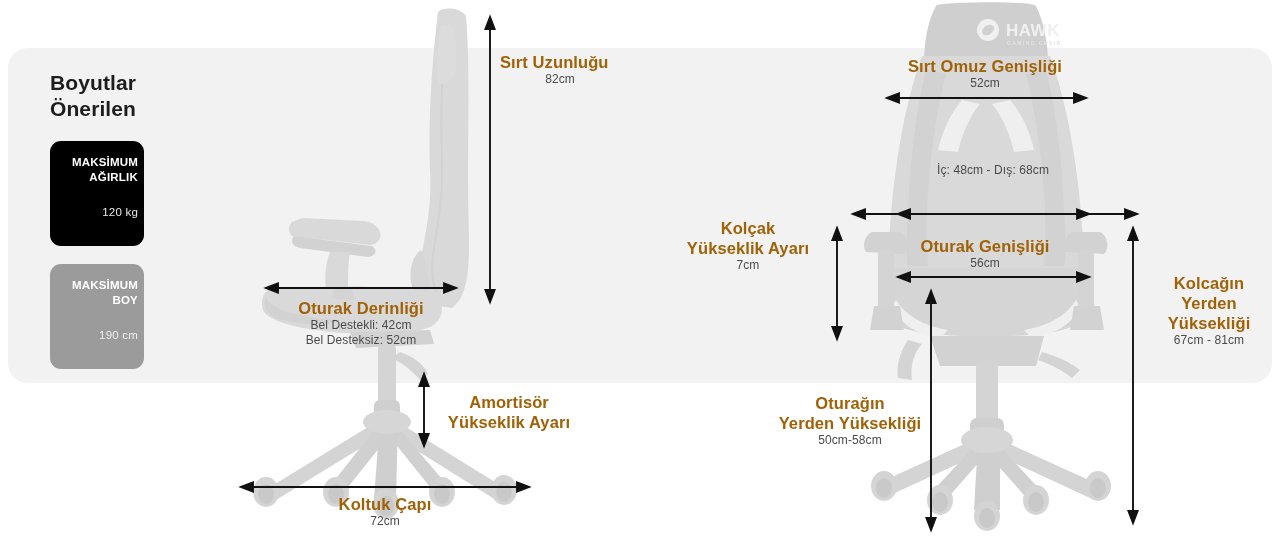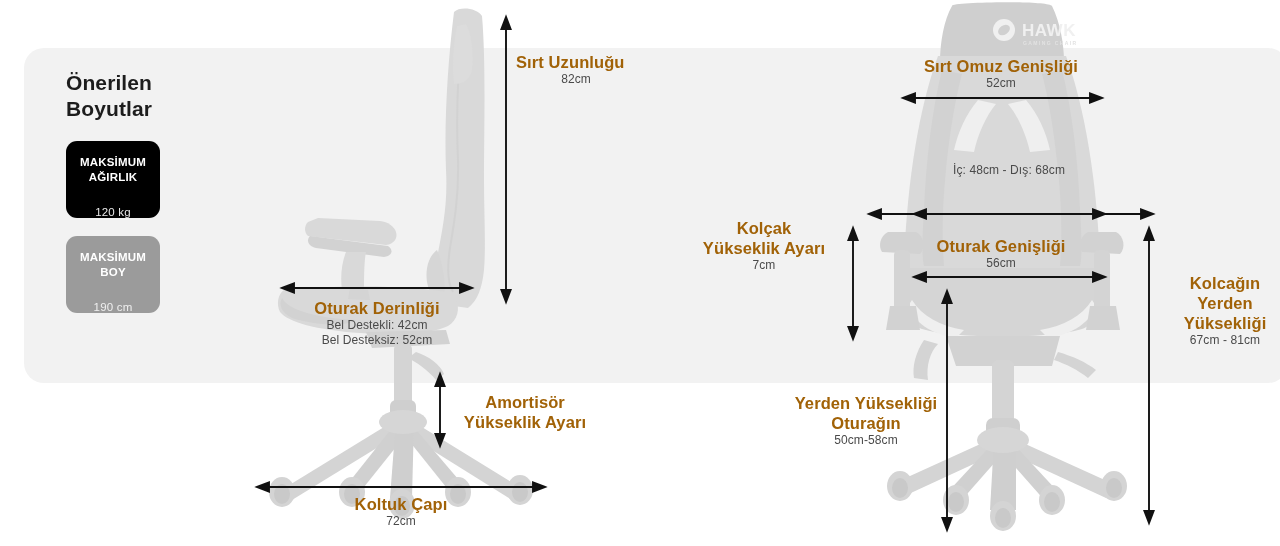--- a/index.html
+++ b/index.html
@@ -4,40 +4,40 @@
 <title>Koltuk Önerilen Boyutlar</title>
 <style>
   html,body{margin:0;padding:0;}
   body{
     width:1280px;height:546px;
     background:#ffffff;
     font-family:"Liberation Sans", sans-serif;
     overflow:hidden;
     position:relative;
   }
-  #stage{position:absolute;left:16px;top:0;width:1179px;height:546px;}
+  #stage{position:absolute;left:0;top:0;width:1179px;height:546px;}
 
   
   .panel{
     position:absolute;left:8px;top:48px;width:1264px;height:335px;
     background:#f2f2f2;border-radius:20px;
   }
 
   
   .art{position:absolute;left:0;top:0;width:1280px;height:546px;pointer-events:none;}
 
   
   .legend{position:absolute;left:50px;top:70px;width:190px;}
   .legend-title{
     font-size:21px;font-weight:bold;color:#1d1d1d;line-height:1.25;
     letter-spacing:.1px;
   }
   .badge{
-    width:94px;border-radius:11px;padding:14px 6px 0;
-    text-align:center;box-sizing:border-box;margin-top:18px;
+    width:94px;border-radius:11px;padding:14px 6px 28px;
+    text-align:right;box-sizing:border-box;margin-top:18px;
   }
   .badge.dark{background:#000000;}
   .badge.grey{background:#9b9b9b;}
   .badge-label{
     color:#ffffff;font-size:11.5px;font-weight:bold;line-height:1.35;
     letter-spacing:.2px;
   }
   .badge-value{
     color:#e8e8e8;font-size:11.5px;font-weight:normal;margin-top:20px;
     letter-spacing:.2px;
@@ -272,22 +272,22 @@
       <g>
         <line x1="1133" y1="237" x2="1133" y2="514"></line>
         <polygon points="1133,228 1128.4,240 1137.6,240"></polygon>
         <polygon points="1133,523 1128.4,511 1137.6,511"></polygon>
       </g>
     </g>
   </svg>
 
   <div class="legend">
     <div class="legend-title">
+      <div>Boyutlar</div>
       <div>Önerilen</div>
-      <div>Boyutlar</div>
     </div>
 
     <div class="badge dark">
       <div class="badge-label">
         <div>MAKSİMUM</div>
         <div>AĞIRLIK</div>
       </div>
       <div class="badge-value">120 kg</div>
     </div>
 
@@ -342,18 +342,18 @@
   </div>
 
   <div class="dim" style="left:1144px;top:273px;width:130px;text-align:center;">
     <div class="t">Kolcağın</div>
     <div class="t">Yerden</div>
     <div class="t">Yüksekliği</div>
     <div class="v">67cm - 81cm</div>
   </div>
 
   <div class="dim" style="left:742px;top:393px;width:216px;">
+    <div class="t">Oturağın</div>
     <div class="t">Yerden Yüksekliği</div>
-    <div class="t">Oturağın</div>
     <div class="v">50cm-58cm</div>
   </div>
 
 </div>
 
 </body></html>

